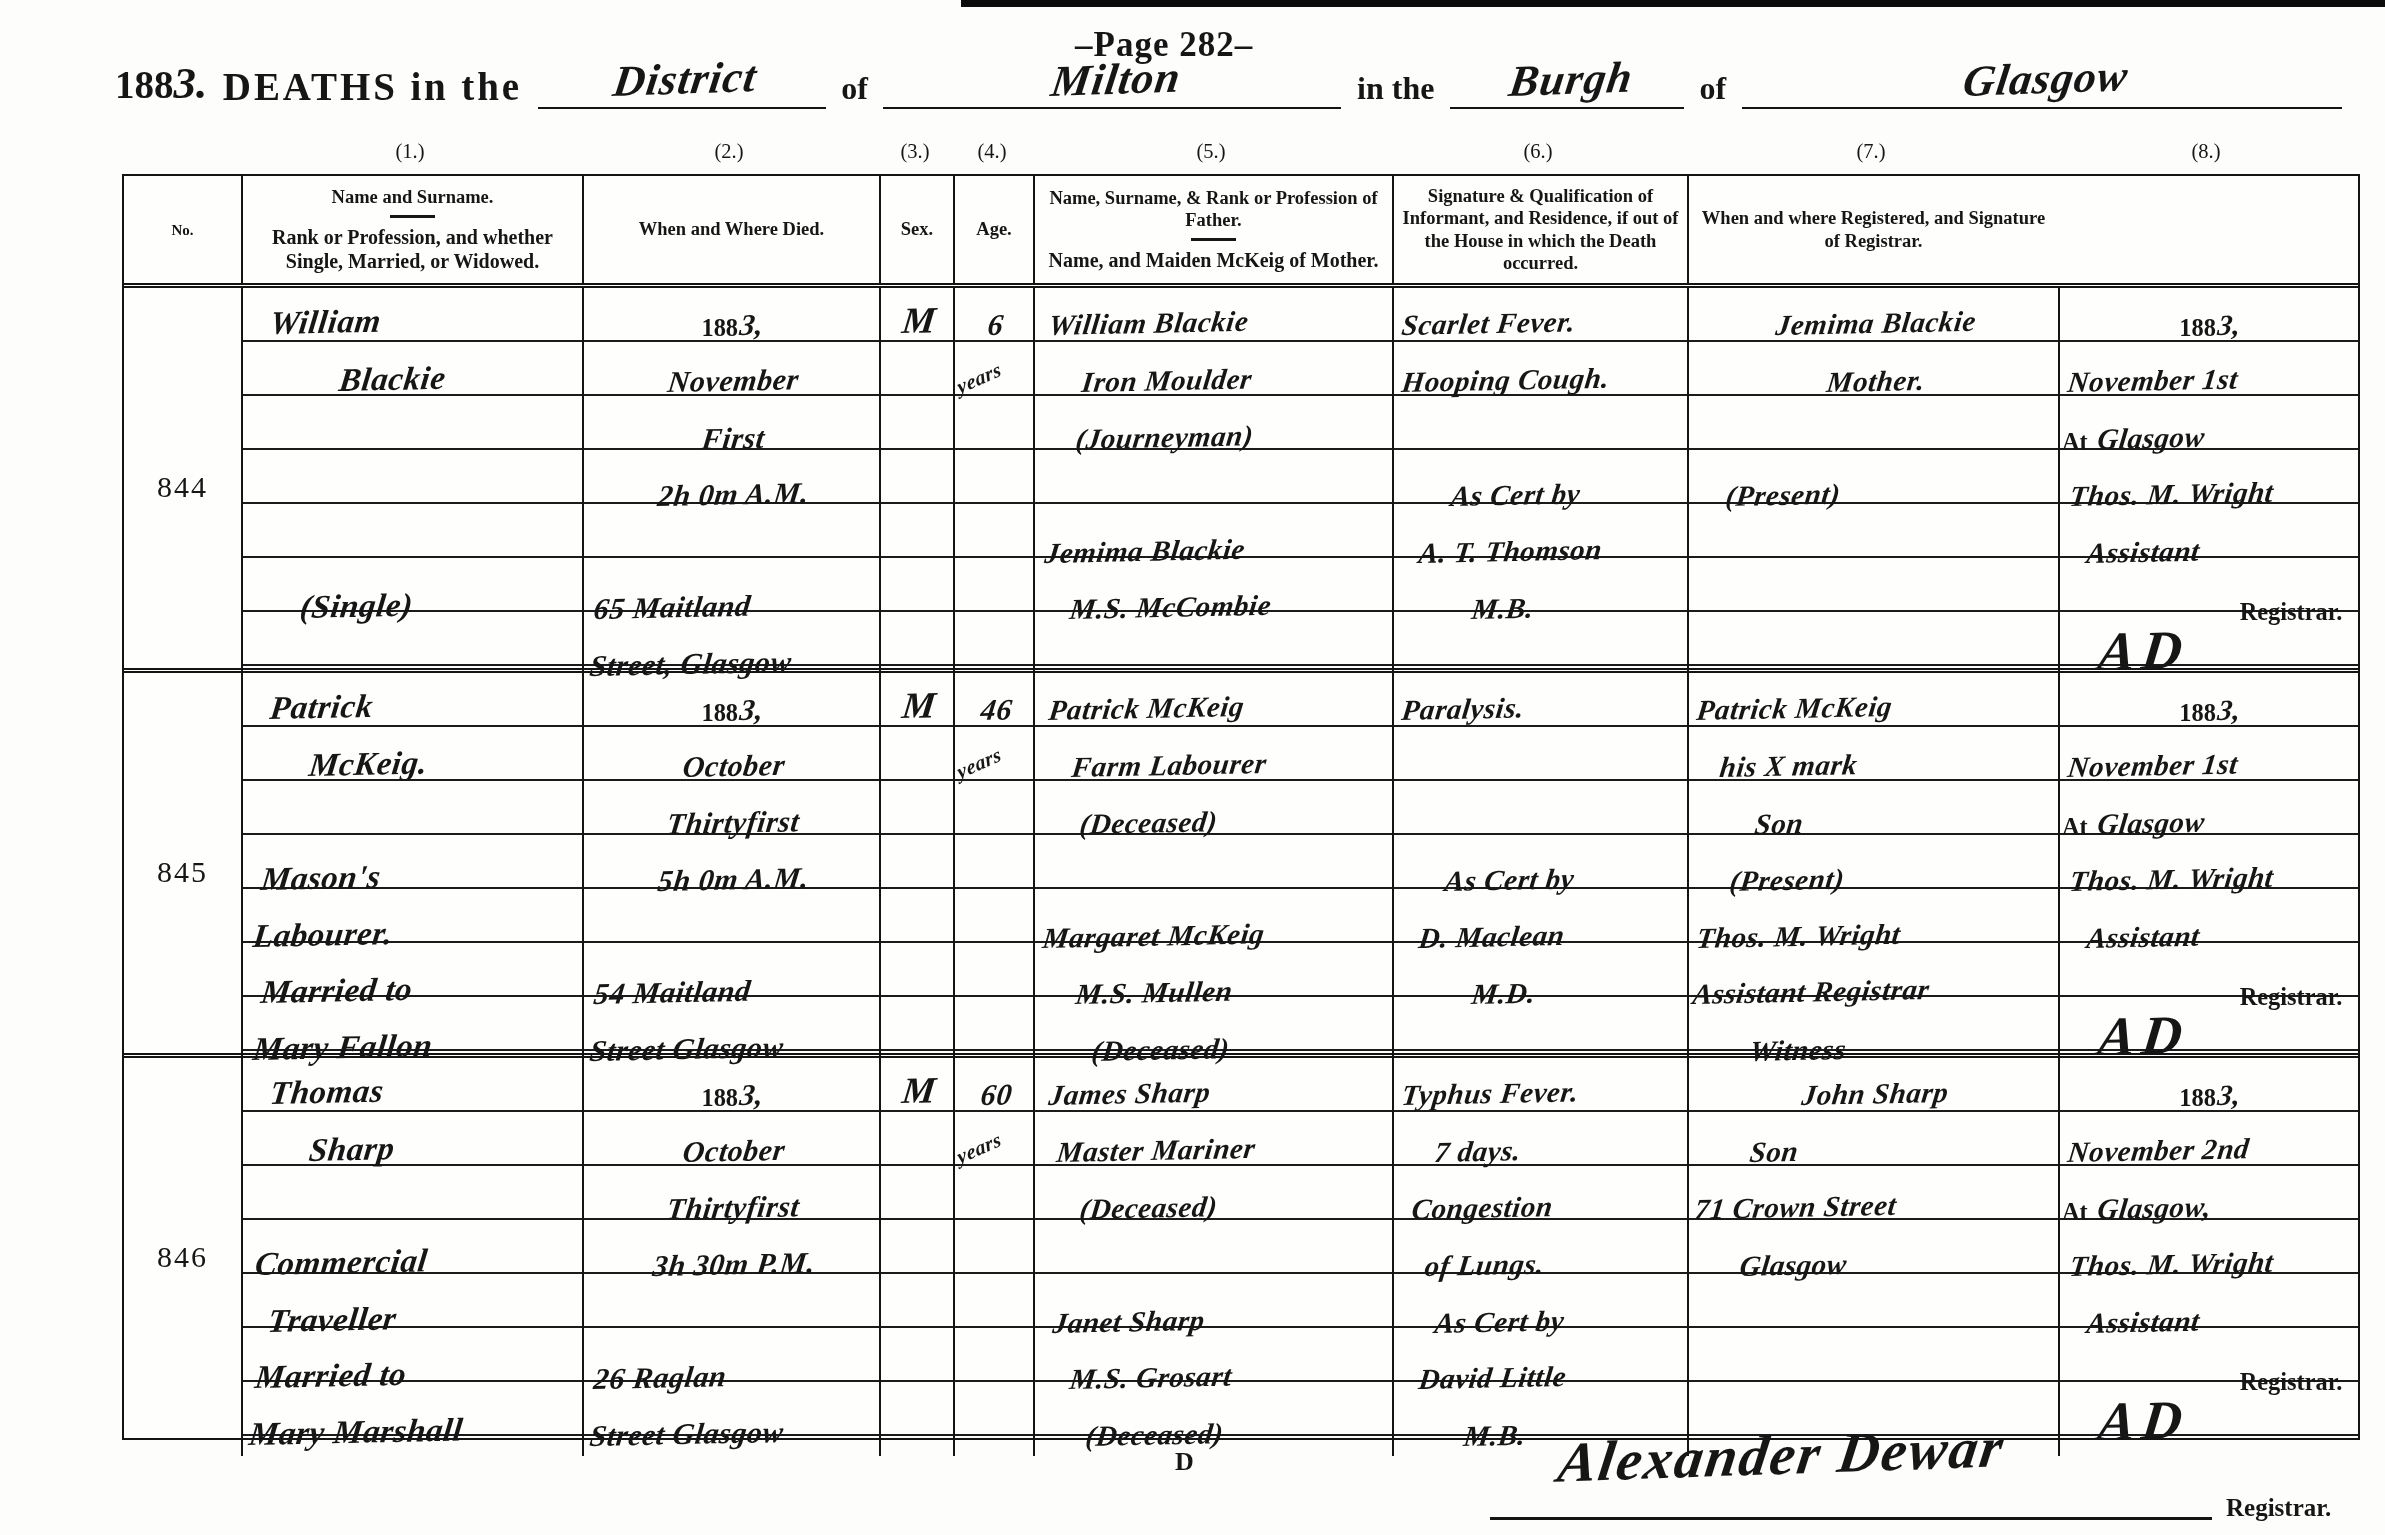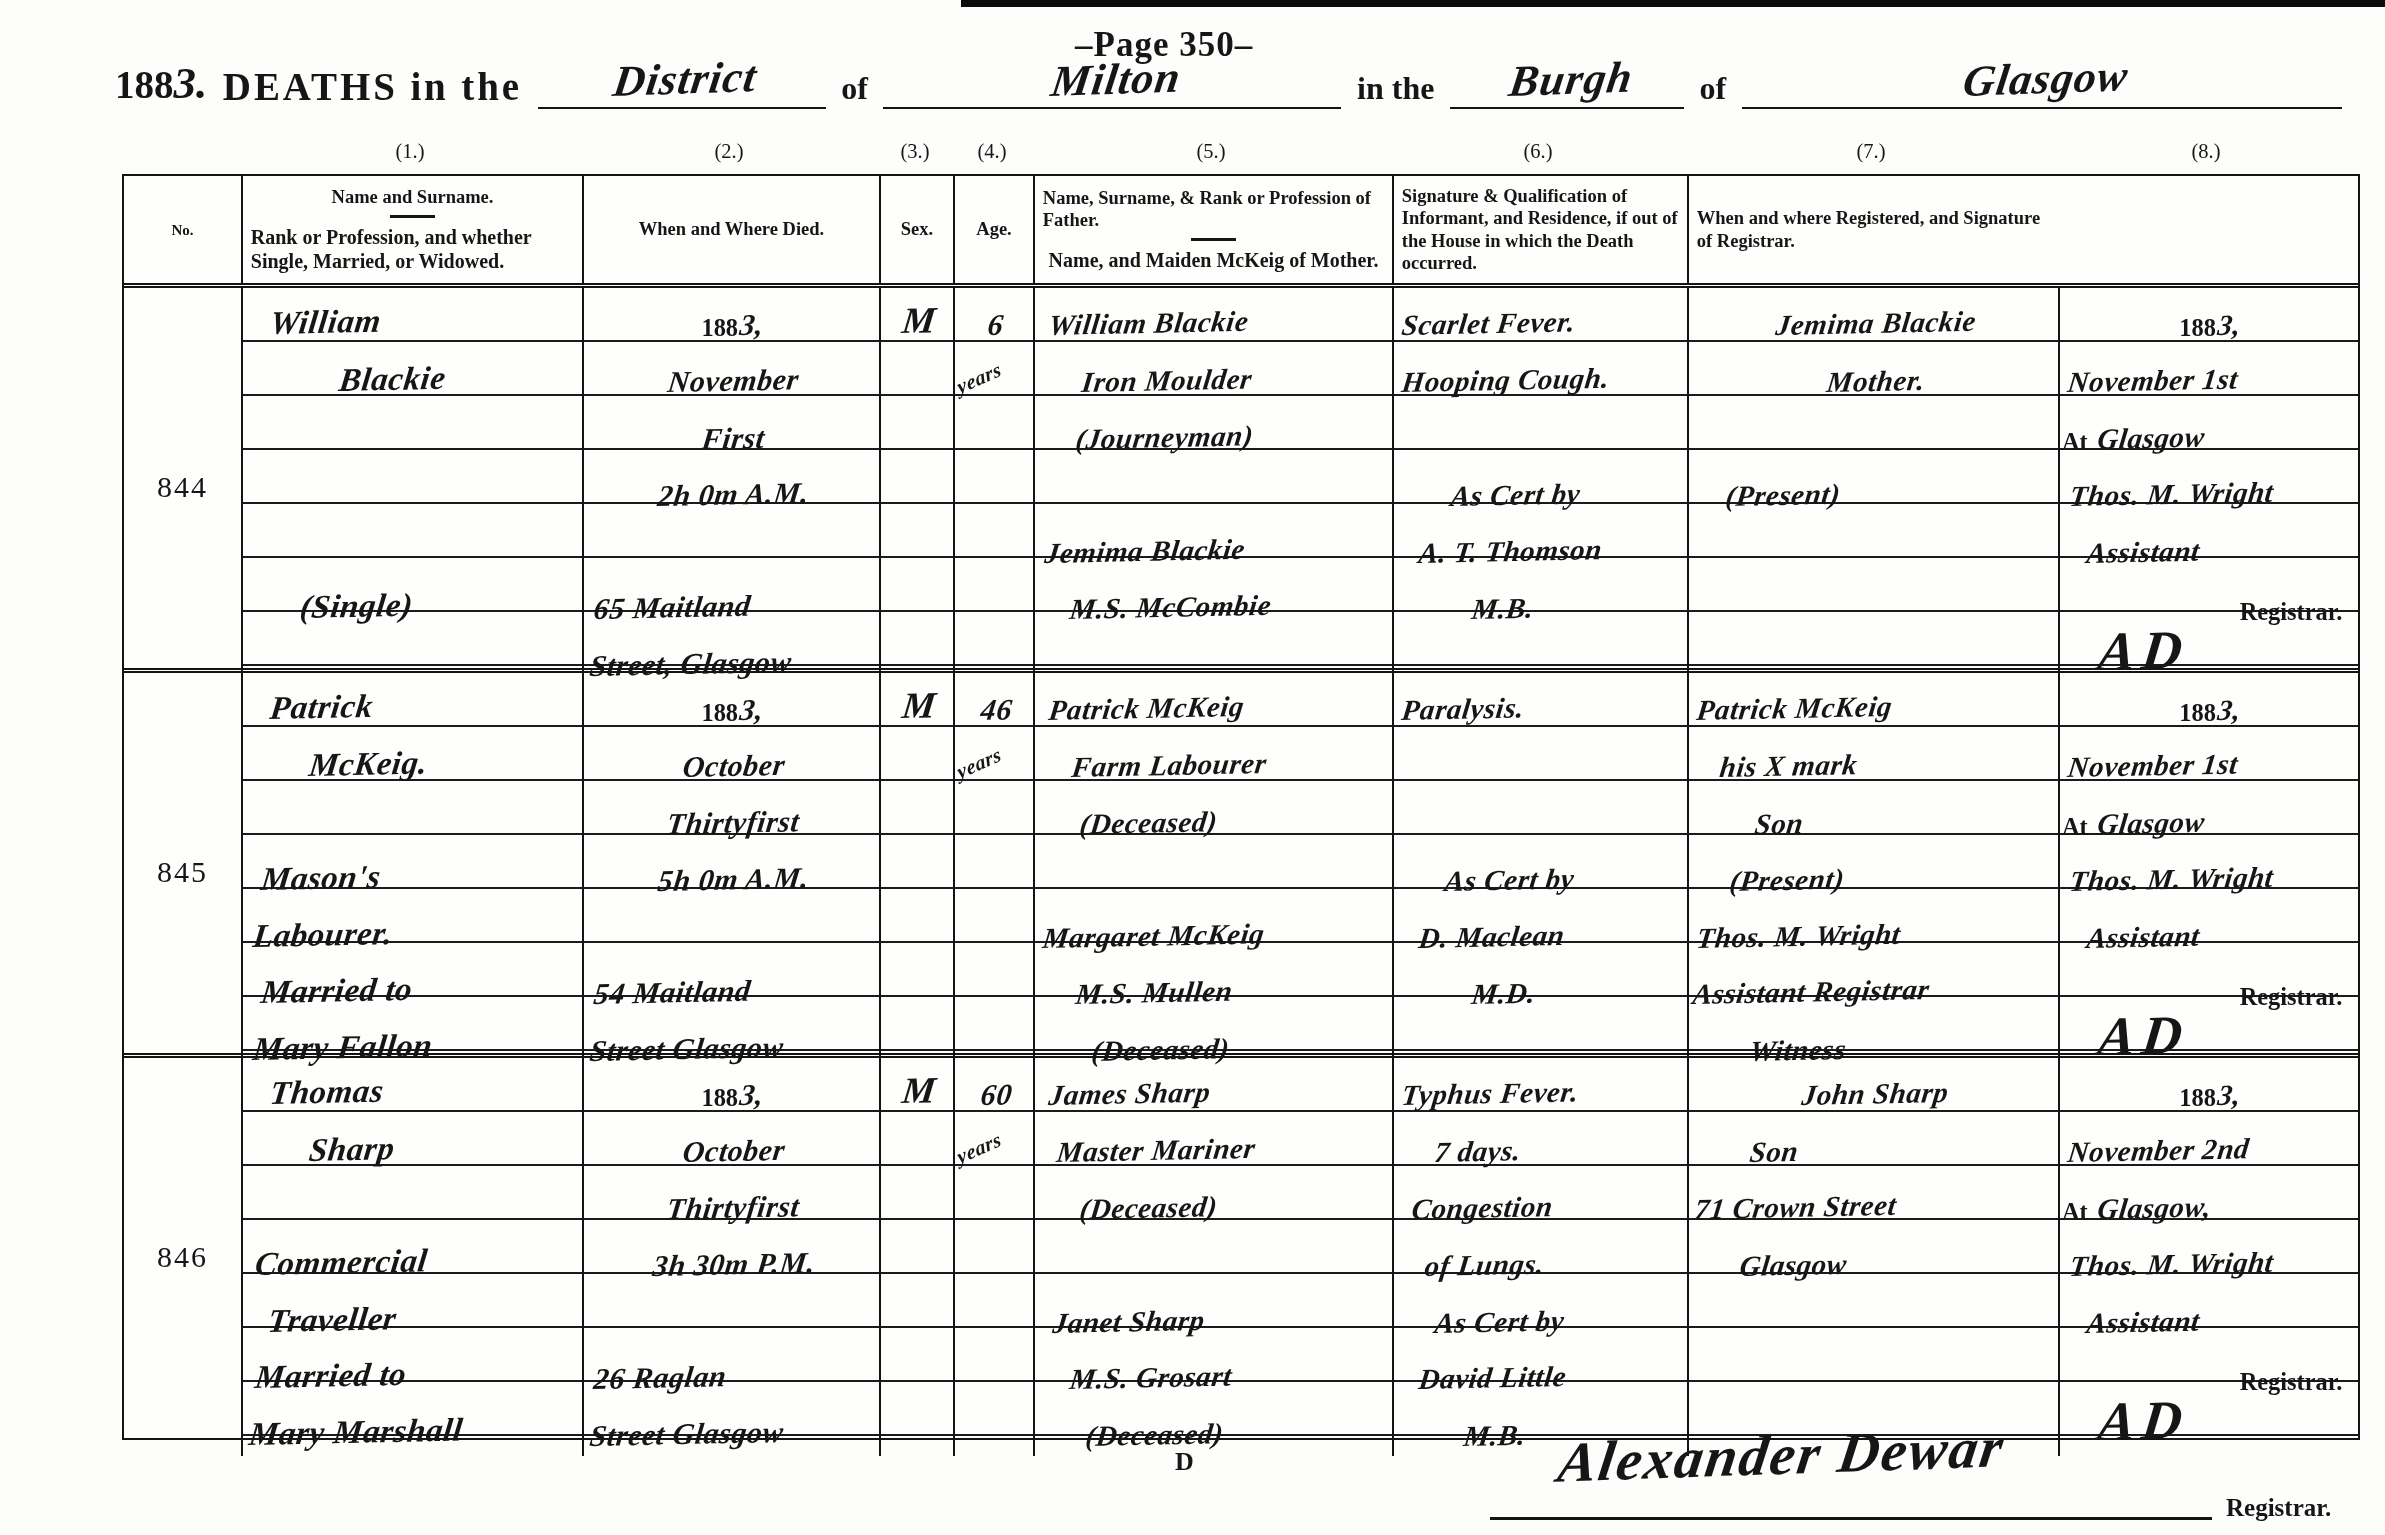--- a/index.html
+++ b/index.html
@@ -20,21 +20,21 @@
   .blankline{border-bottom:2.9px solid #141414;text-align:center;height:60px;display:flex;align-items:flex-end;justify-content:center;}
   .script-big{font:italic 700 44px "Liberation Serif",serif;transform:skewX(-10deg) rotate(-2deg);transform-origin:left bottom;white-space:nowrap;letter-spacing:1px;}
   .colnum{position:absolute;top:140px;transform:translateX(-50%);font:400 20.5px "Liberation Serif",serif;}
   
   #regtable{
     position:absolute;left:122px;top:174px;width:2234px;
     border:2.9px solid #141414;background:#fefefc;
     --cols:117px 341px 297px 74px 80px 359px 295px 371px 300px;
   }
   .header-row{display:grid;grid-template-columns:var(--cols);height:107px;border-bottom:5.9px double #141414;}
-  .hcell{border-left:2px solid #141414;display:flex;flex-direction:column;align-items:center;justify-content:center;text-align:left;padding:3.9px 7.8px;font:700 18.5px/1.2 "Liberation Serif",serif;}
+  .hcell{border-left:2px solid #141414;display:flex;flex-direction:column;align-items:center;justify-content:center;text-align:center;padding:3.9px 7.8px;font:700 18.5px/1.2 "Liberation Serif",serif;}
   .hcell:first-child{border-left:none;font-size:15px;}
   .hcell .h-sub{font-size:20px;}
   .hdiv{width:45px;height:2.9px;background:#161616;margin:6.8px 0;flex:0 0 auto;}
   .record{display:grid;grid-template-columns:var(--cols);height:380px;}
   .record + .record{border-top:5.9px double #141414;}
   .rcell{position:relative;border-left:2px solid #141414;
     background-image:repeating-linear-gradient(to bottom,transparent 0,transparent 52px,#1b1b1b 52px,#1b1b1b 54px);
   }
   .no-cell{background-image:none;display:flex;align-items:center;justify-content:center;border-left:none;}
   .no-num{font:400 30px "Liberation Serif",serif;letter-spacing:2px;}
@@ -58,21 +58,21 @@
   #d-mark{position:absolute;left:1175px;top:1447px;font:700 26px "Liberation Serif",serif;}
   #dewar-sig{position:absolute;left:1560px;top:1422px;font:italic 700 57px "Liberation Serif",serif;transform:skewX(-10deg) rotate(-2deg);letter-spacing:2px;white-space:nowrap;}
   #dewar-underline{position:absolute;left:1490px;top:1517px;width:722px;height:2.9px;background:#141414;}
   #footer-registrar{position:absolute;left:2226px;top:1494px;font:700 25px "Liberation Serif",serif;}
 </style>
 </head>
 <body>
 
 <div class="scan-strip" style="left:961px;top:0;width:1425px;height:6.8px;"></div>
 
-<div id="page-label">–Page 350–</div>
+<div id="page-label">–Page 282–</div>
 
 <div id="title-line">
   <span style="white-space:nowrap;">
     <span class="t-year-print">188</span><span class="t-year-script">3.</span>
   </span>
   <span class="t-deaths">DEATHS in the</span>
   <span class="blankline" style="flex:0 0 288px;">
     <span class="script-big">District</span>
   </span>
   <span class="t-small">of</span>

